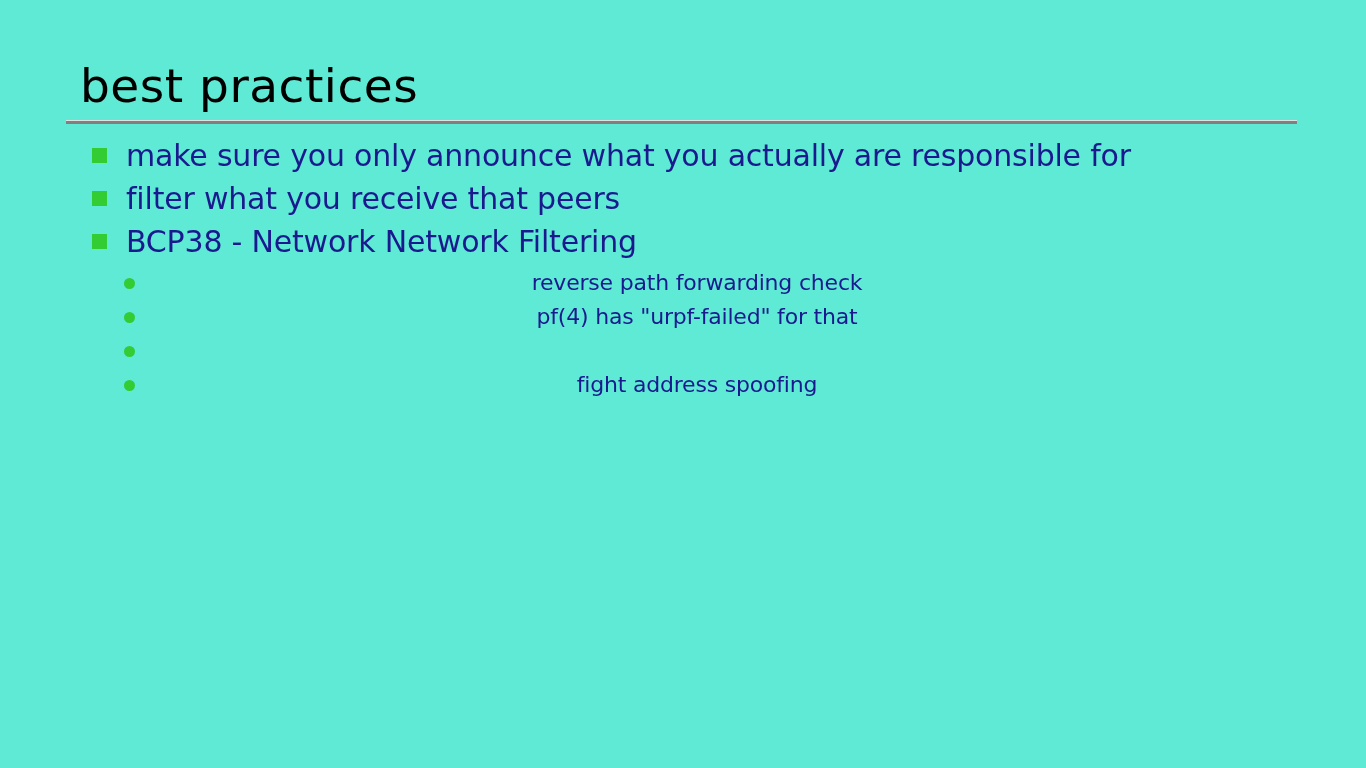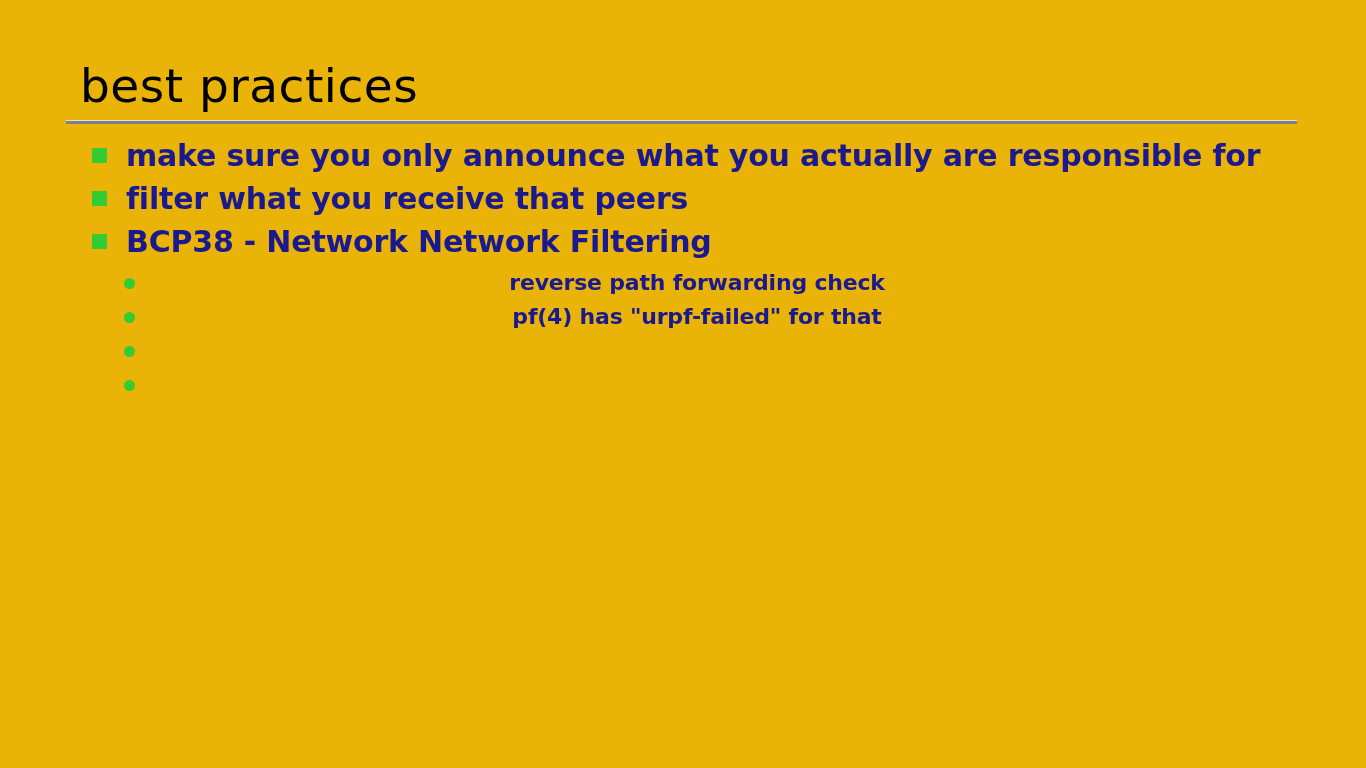--- a/index.html
+++ b/index.html
@@ -11,21 +11,21 @@
     width: 1366px;
     height: 768px;
     overflow: hidden;
     font-family: "DejaVu Sans", sans-serif;
   }
 
   .slide {
     position: relative;
     width: 1366px;
     height: 768px;
-    background: #eab308;
+    background: #5eead4;
   }
 
   
   .slide-title {
     position: absolute;
     left: 80px;
     top: 58px;
     font-family: "DejaVu Sans", sans-serif;
     font-size: 47px;
     line-height: 56px;
@@ -45,21 +45,20 @@
     background: #808080;
     border-top: 1px solid #e2e2e2;
   }
 
   
   .body-area {
     position: absolute;
     left: 0;
     top: 134px;
     width: 1244px;
-    font-weight: bold;
   }
 
   ul.level1 {
     list-style: none;
     margin: 0;
     padding: 0;
   }
 
   li.l1 {
     position: relative;
@@ -166,18 +165,19 @@
         <span class="txt">pf(4) has "urpf-failed" for that</span>
       </li>
 
       <li class="l2">
         <span class="bullet-dot"></span>
       </li>
 
 
       <li class="l2">
         <span class="bullet-dot"></span>
+        <span class="txt">fight address spoofing</span>
       </li>
 
     </ul>
 
   </div>
 </div>
 
 </body></html>

